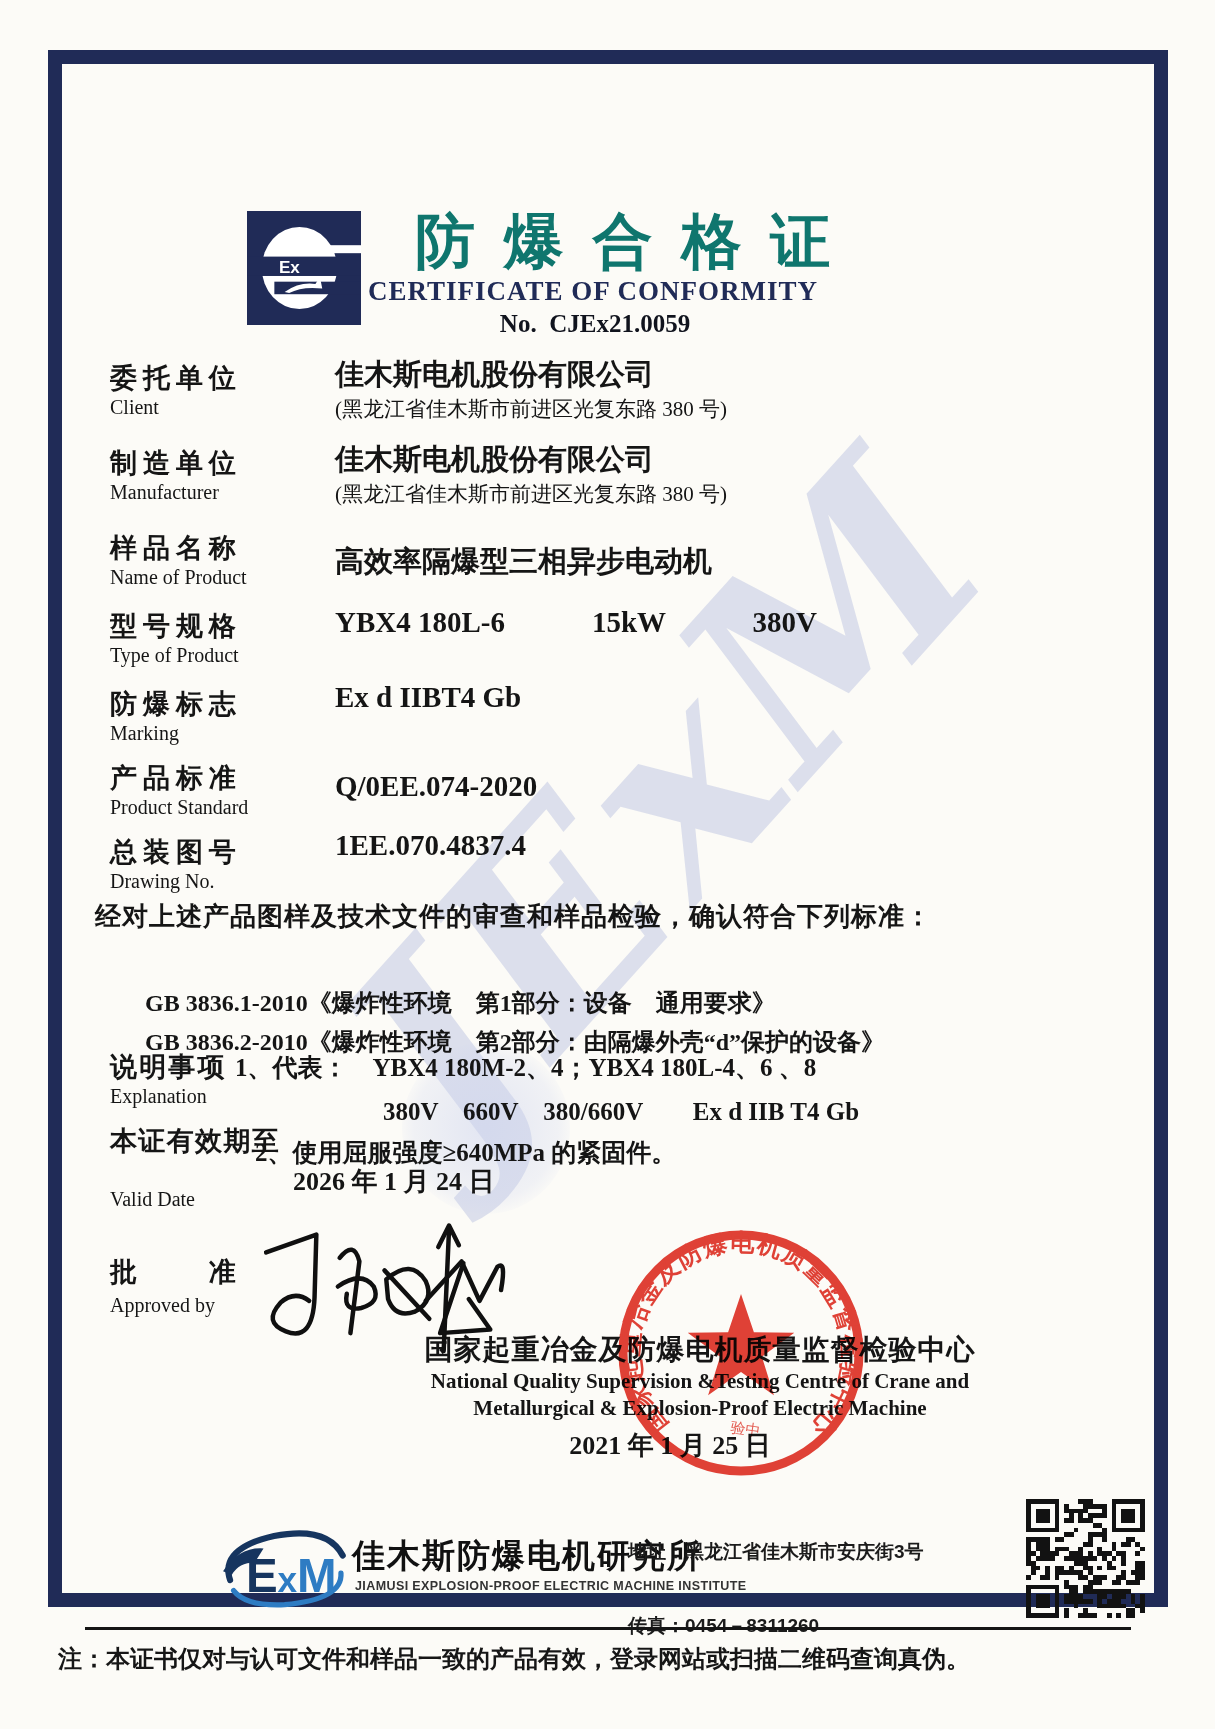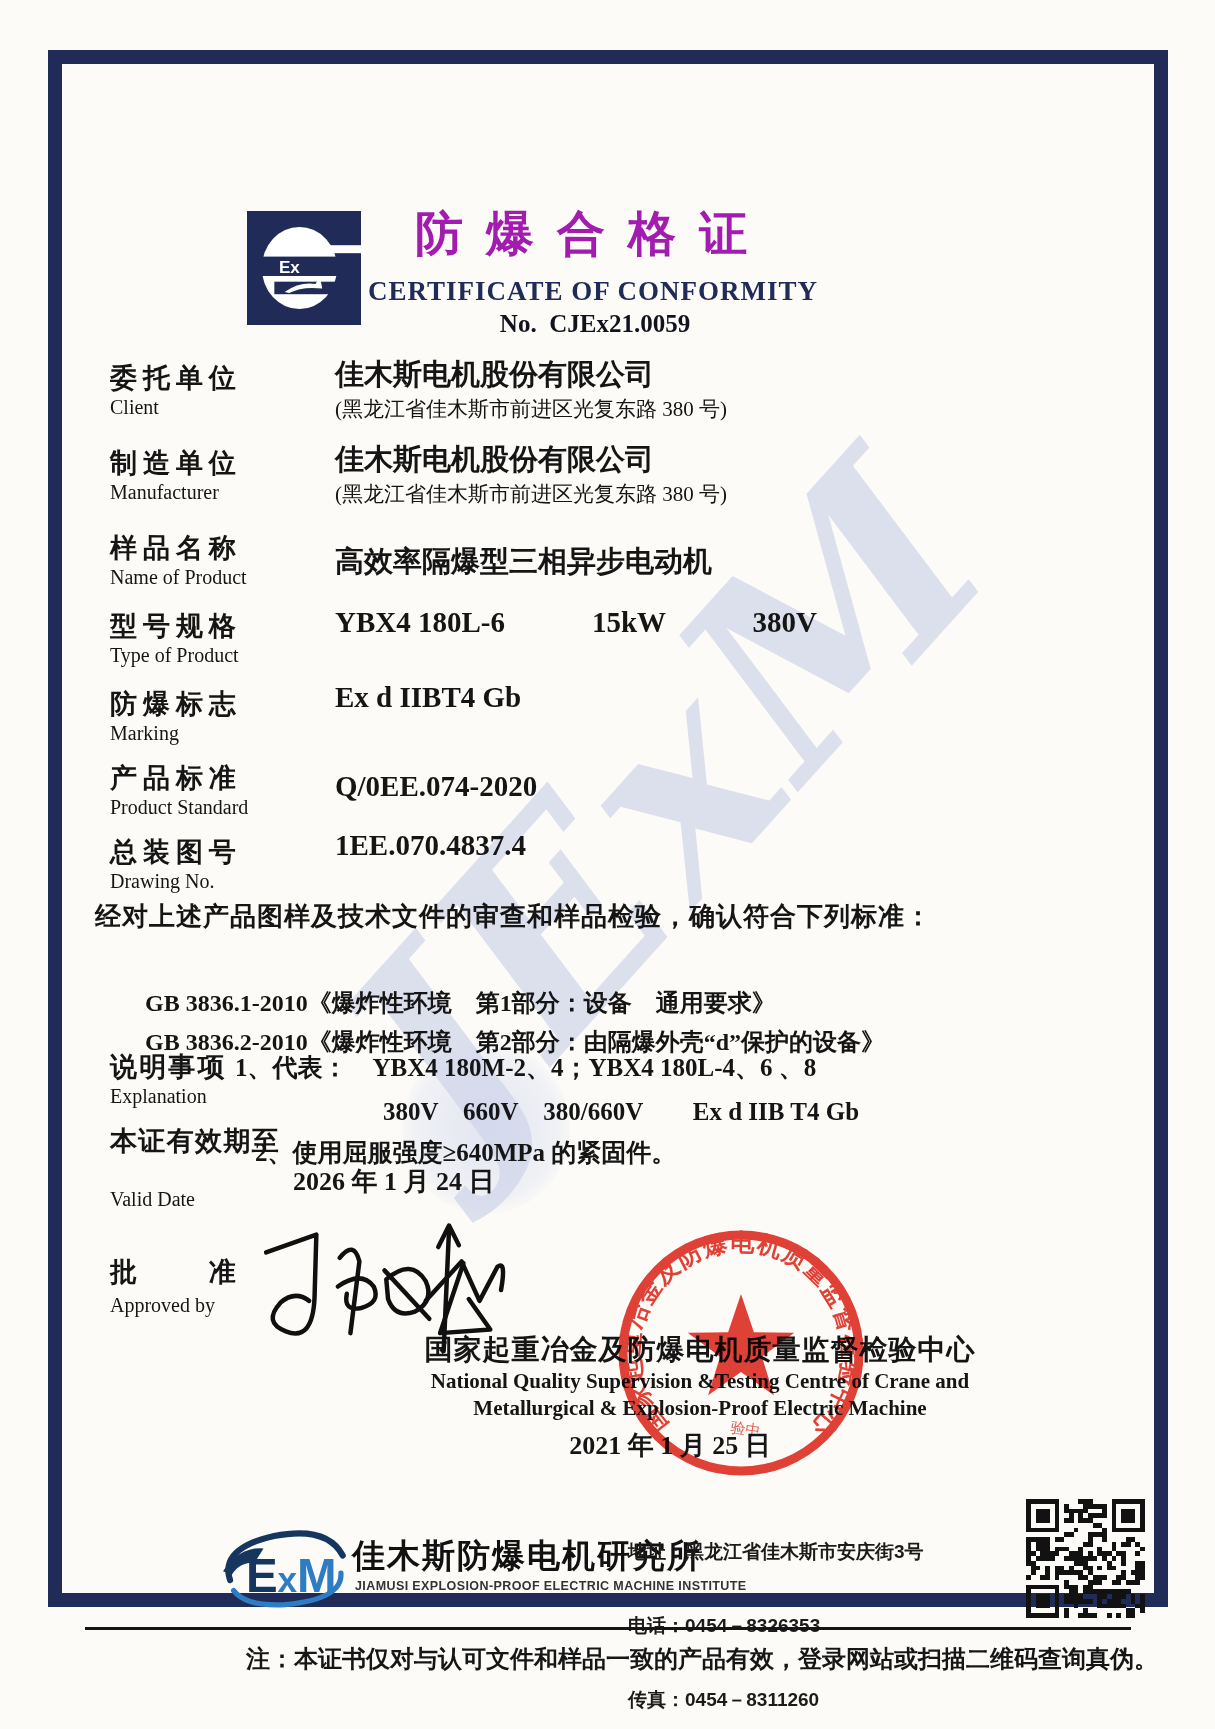--- a/index.html
+++ b/index.html
@@ -25,21 +25,21 @@
   .blob{
     position:absolute; left:402px; top:1042px; width:168px; height:172px;
     border-radius:50%;
     background:radial-gradient(circle, rgba(205,212,238,0.55) 0%, rgba(205,212,238,0.25) 60%, rgba(205,212,238,0) 75%);
     z-index:1;
   }
   .content{position:relative; z-index:2;}
   
   .hlogo{left:247px; top:103px; width:114px; height:114px;}
   .title-cn{
-    left:415px; top:94px; font-size:48px; font-weight:bold; color:#a21caf;
+    left:415px; top:94px; font-size:60px; font-weight:bold; color:#0f766e;
     letter-spacing:0.48em; white-space:nowrap;text-align:right;
   }
   .title-en{
     left:368px; top:168px; width:570px; text-align:left;
     font-size:27px; font-weight:bold; color:#202b57; letter-spacing:1px;
   }
   .cert-no{
     left:430px; top:202px; width:330px; text-align:center;
     font-size:25px; font-weight:bold; color:#10131d;
   }
@@ -74,21 +74,21 @@
     font-family:"Liberation Sans","DejaVu Sans",sans-serif; color:#333;
   }
   .contacts{
     left:628px; top:1387px;
     font-family:"Liberation Sans","DejaVu Sans",sans-serif; font-size:19px; font-weight:bold; color:#1b1b1b;
   }
   .contacts .crow{height:30px; white-space:nowrap;}
   .qr{left:1022px; top:1391px;}
   .divider{left:85px; top:1519px; width:1046px; height:3px; background:#151515;}
   .bottom-note{
-    left:58px; top:1535px; width:1100px; text-align:right;
+    left:58px; top:1535px; width:1100px; text-align:left;
     font-family:"Liberation Sans","DejaVu Sans",sans-serif;
     font-size:24px; font-weight:bold; color:#161616; white-space:nowrap;
   }
 </style>
 </head>
 <body>
 
 <div class="page">
   <div class="frame"></div>
   <div class="watermark">JExM</div>
@@ -198,21 +198,20 @@
       <path d="M8,56 Q26,28 54,30 L44,46 Q26,46 18,60 Z" fill="#16355f"></path>
       <text x="34" y="80" font-size="54" font-weight="bold" fill="#16355f" font-family="Liberation Sans, DejaVu Sans, sans-serif">E</text>
       <text x="70" y="80" font-size="40" font-weight="bold" fill="#2e7cc3" font-family="Liberation Sans, DejaVu Sans, sans-serif">x</text>
       <text x="92" y="80" font-size="54" font-weight="bold" fill="#2e7cc3" font-family="Liberation Sans, DejaVu Sans, sans-serif">M</text>
     </svg>
     <div class="abs inst-cn">佳木斯防爆电机研究所</div>
     <div class="abs inst-en">JIAMUSI EXPLOSION-PROOF ELECTRIC MACHINE INSTITUTE</div>
 
     <div class="abs contacts">
       <div class="crow"><span>地址：</span><span>黑龙江省佳木斯市安庆街3号</span></div>
-      <div class="crow"><span>电话：</span><span>0454－8326353</span></div>
       <div class="crow"><span>传真：</span><span>0454－8311260</span></div>
       
     </div>
 
     <svg class="abs qr" id="qr-code" width="127" height="119" viewBox="0 0 25 25" shape-rendering="crispEdges">
         <rect x="0" y="0" width="1" height="1" fill="#121212"></rect>
         <rect x="1" y="0" width="1" height="1" fill="#121212"></rect>
         <rect x="2" y="0" width="1" height="1" fill="#121212"></rect>
         <rect x="3" y="0" width="1" height="1" fill="#121212"></rect>
         <rect x="4" y="0" width="1" height="1" fill="#121212"></rect>

